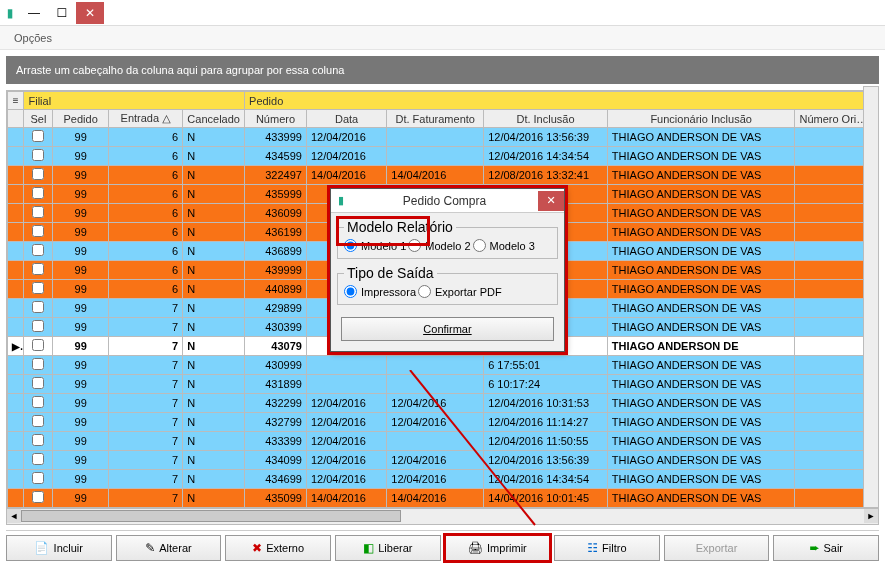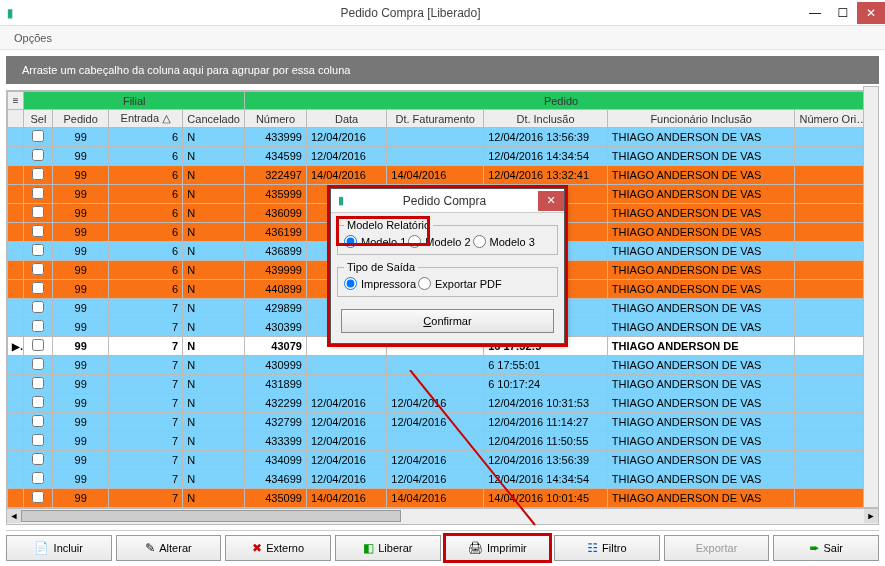--- a/index.html
+++ b/index.html
@@ -5,26 +5,26 @@
 * { box-sizing: border-box; margin: 0; padding: 0; }
 body { font-family: "Segoe UI", Tahoma, sans-serif; font-size: 11px; background: #fff; width: 885px; height: 566px; overflow: hidden; position: relative; }
 .titlebar { height: 26px; background: #fff; border-bottom: 1px solid #ddd; display: flex; align-items: center; }
 .titlebar .icon { width: 20px; text-align: center; color: #2a8; font-size: 12px; }
 .titlebar .title { flex: 1; text-align: center; font-size: 12px; color: #444; }
 .titlebar .winbtns { display: flex; }
 .titlebar .winbtn { width: 28px; height: 22px; display: flex; align-items: center; justify-content: center; font-size: 12px; }
 .titlebar .winbtn.close { background: #c75050; color: #fff; }
 .menubar { height: 24px; padding: 0 8px; display: flex; align-items: center; color: #555; border-bottom: 1px solid #e5e5e5; background: #f7f7f7; }
 .menubar span { padding: 3px 6px; cursor: pointer; }
-.groupbar { height: 28px; background: #777; color: #fff; display: flex; align-items: center; padding: 0 16px; font-size: 11px; margin: 6px; }
+.groupbar { height: 28px; background: #777; color: #fff; display: flex; align-items: center; padding: 0 10px; font-size: 11px; margin: 6px; }
 .grid-wrap { position: relative; margin: 0 6px; border: 1px solid #bbb; }
 .grid { width: 100%; border-collapse: collapse; table-layout: fixed; font-size: 11px; }
 .grid th, .grid td { border: 1px solid #bbb; padding: 2px 4px; white-space: nowrap; overflow: hidden; text-overflow: ellipsis; height: 18px; }
 .grid th { background: #eee; font-weight: normal; color: #333; }
-.grid th.group { background: #22c55e; text-align: center; }
+.grid th.group { background: #fde047; text-align: left; }
 .grid td { background: #fff; }
 .grid tr.blue td { background: #7dd3fc; }
 .grid tr.orange td { background: #f97316; }
 .grid tr.selrow td { background: #fff; font-weight: bold; }
 .grid td.c { text-align: center; }
 .grid td.l { text-align: left; }
 .grid td.r { text-align: right; }
 .rowind { width: 14px; text-align: center; font-size: 10px; }
 input[type=checkbox] { width: 12px; height: 12px; }
 .scrollbar-h { height: 16px; background: #eee; margin: 0 6px; border: 1px solid #bbb; border-top: none; position: relative; }
@@ -35,38 +35,37 @@
 .btnbar { position: absolute; bottom: 6px; left: 6px; right: 6px; height: 30px; display: flex; gap: 4px; border-top: 1px solid #ccc; padding-top: 4px; }
 .btnbar button { flex: 1; height: 26px; background: linear-gradient(#fafafa,#e8e8e8); border: 1px solid #999; font-size: 11px; display: flex; align-items: center; justify-content: center; gap: 4px; cursor: pointer; }
 .btnbar button .ic { font-size: 12px; }
 .highlight-btn { outline: 3px solid #c00; outline-offset: -1px; }
 .dialog { position: absolute; left: 330px; top: 188px; width: 235px; background: #f0f0f0; border: 1px solid #555; box-shadow: 2px 2px 6px rgba(0,0,0,0.3); outline: 3px solid #c00; }
 .dialog .dtitle { height: 24px; background: #fff; display: flex; align-items: center; border-bottom: 1px solid #ccc; }
 .dialog .dtitle .dic { width: 20px; text-align: center; color: #2a8; }
 .dialog .dtitle .dtxt { flex: 1; text-align: center; font-size: 12px; color: #333; }
 .dialog .dtitle .dclose { width: 26px; height: 20px; background: #c75050; color: #fff; display: flex; align-items: center; justify-content: center; font-size: 11px; }
 .dialog fieldset { margin: 6px; border: 1px solid #bbb; padding: 4px 6px 6px 6px; background: #f0f0f0; }
-.dialog legend { font-size: 11px; padding: 0 3px; }
+.dialog legend { font-size: 14px; padding: 0 3px; }
 .dialog .radios { display: flex; gap: 20px; }
 .dialog .col { display: flex; flex-direction: row; gap: 2px; }
 .dialog label { display: flex; align-items: center; gap: 4px; font-size: 11px; }
-.dialog .dbtns { display: flex; gap: 8px; padding: 6px 10px 10px 10px; }
+.dialog .dbtns { display: flex; gap: 8px; padding: 6px 10px 10px 10px; text-decoration: underline; }
 .dialog .dbtns button { flex: 1; height: 24px; border: 1px solid #888; background: linear-gradient(#fafafa,#e5e5e5); font-size: 11px; text-decoration: underline; text-decoration-color: transparent; }
 .dialog .dbtns button span.u { text-decoration: underline; }
 .hl-model1 { position: absolute; left: 336px; top: 216px; width: 94px; height: 30px; border: 3px solid #c00; pointer-events: none; }
 .connector { position: absolute; left: 400px; top: 370px; width: 160px; height: 160px; pointer-events: none; }
 .connector line { stroke: #c00; stroke-width: 2; }
 .scrollbar-v { position: absolute; right: 6px; top: 86px; width: 16px; bottom: 58px; background: #eee; border: 1px solid #bbb; }
 </style>
 </head>
 <body>
 
 <div class="titlebar">
   <div class="icon">▮</div>
-  <div class="title">Pedido Compra [Liberado]</div>
   <div class="winbtns">
     <div class="winbtn">—</div>
     <div class="winbtn">☐</div>
     <div class="winbtn close">✕</div>
   </div>
 </div>
 
 <div class="menubar">
   <span>Opções</span>
 </div>
@@ -137,21 +136,21 @@
         </tr>
         <tr class="orange">
           <td class="rowind"></td>
           <td class="c"><input type="checkbox" style=""></td>
           <td class="c">99</td>
           <td class="r">6</td>
           <td class="l">N</td>
           <td class="r">322497</td>
           <td class="l">14/04/2016</td>
           <td class="l">14/04/2016</td>
-          <td class="l">12/04/2016 13:32:41</td>
+          <td class="l">12/08/2016 13:32:41</td>
           <td class="l">THIAGO ANDERSON DE VAS</td>
           <td class="l"></td>
         </tr>
         <tr class="orange">
           <td class="rowind"></td>
           <td class="c"><input type="checkbox" style=""></td>
           <td class="c">99</td>
           <td class="r">6</td>
           <td class="l">N</td>
           <td class="r">435999</td>

